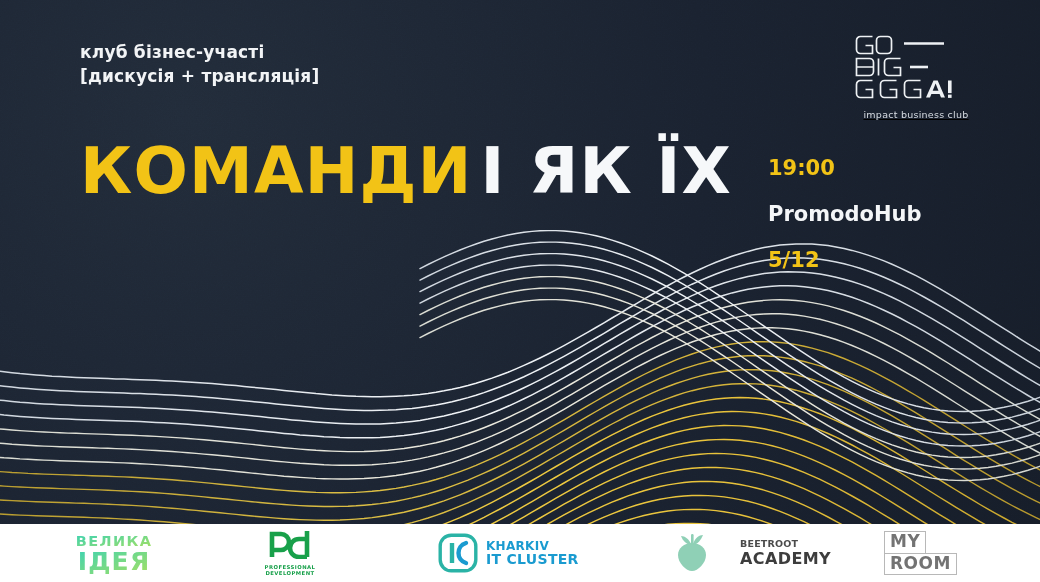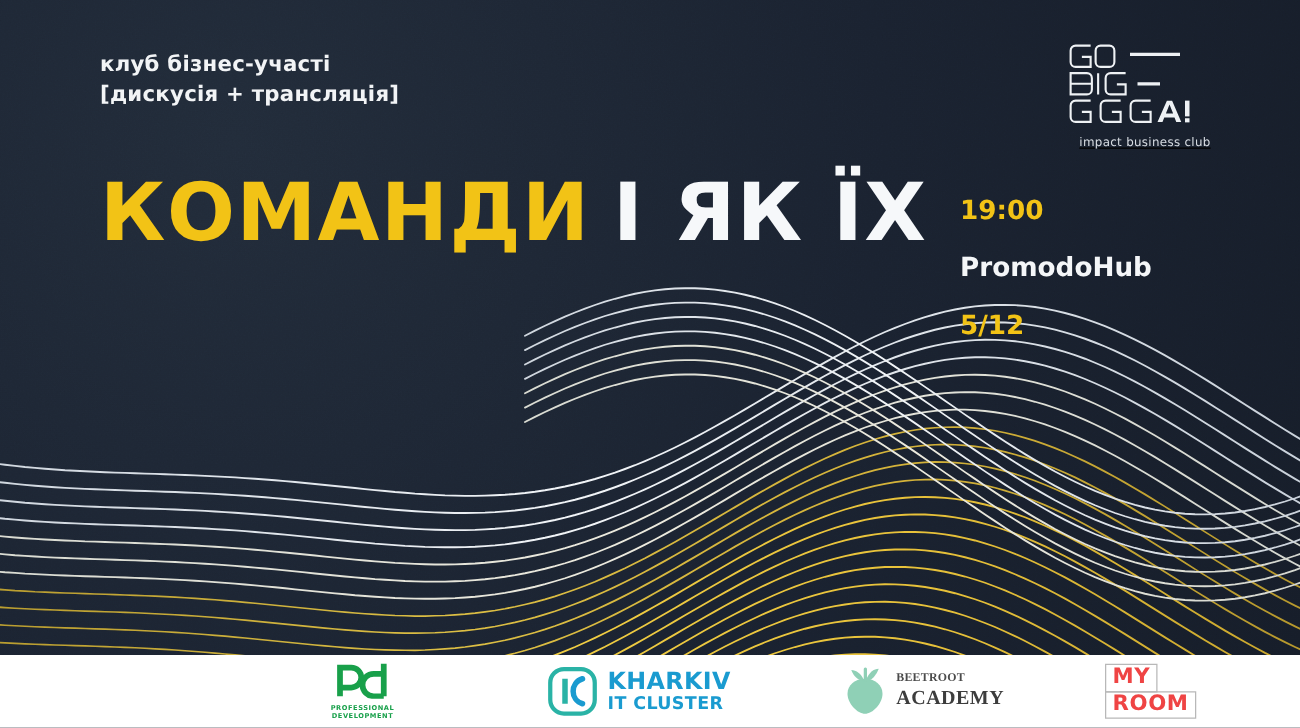--- a/index.html
+++ b/index.html
@@ -113,30 +113,30 @@
     display: flex;
     align-items: center;
   }
   .sp-1 { left: 66px; }
   .sp-2 { left: 262px; }
   .sp-3 { left: 438px; }
   .sp-4 { left: 672px; }
   .sp-5 { left: 884px; }
 
   .kh-text { margin-left: 8px; line-height: 1.03; }
-  .kh-l1 { color: #1a9bd0; font-size: 19px; font-weight: bold; letter-spacing: .3px; }
+  .kh-l1 { color: #1a9bd0; font-size: 12px; font-weight: bold; letter-spacing: .3px; }
   .kh-l2 { color: #1a9bd0; font-size: 14px; font-weight: bold; letter-spacing: .3px; }
 
-  .bt-text { margin-left: 1px; line-height: 1; font-family: Liberation Serif, serif; }
+  .bt-text { margin-left: 24px; line-height: 1; }
   .bt-l1 { color: #4b4b4b; font-size: 9.5px; font-weight: bold; letter-spacing: .2px; }
   .bt-l2 { color: #3d3d3d; font-size: 16px; font-weight: bold; letter-spacing: .4px; margin-top: 2px; }
 
   .myroom-box {
     border: 1px solid #b8b8b8;
-    color: #ef4444;
+    color: #737373;
     font-size: 17px;
     font-weight: bold;
     letter-spacing: .5px;
     padding: 1px 5px 2px 5px;
     display: inline-block;
     line-height: 1.04;
   }
   .myroom-wrap { line-height: 0; }
   .myroom-row2 { margin-top: -1px; }
 
@@ -226,21 +226,21 @@
           <path d="M420.0 314.6 L428.0 310.5 L436.0 306.6 L444.0 302.9 L452.0 299.3 L460.0 296.0 L468.0 292.9 L476.0 290.0 L484.0 287.3 L492.0 285.0 L500.0 282.9 L508.0 281.0 L516.0 279.5 L524.0 278.3 L532.0 277.4 L540.0 276.8 L548.0 276.6 L556.0 276.6 L564.0 277.0 L572.0 277.7 L580.0 278.8 L588.0 280.1 L596.0 281.8 L604.0 283.8 L612.0 286.1 L620.0 288.7 L628.0 291.6 L636.0 294.8 L644.0 298.3 L652.0 302.0 L660.0 306.0 L668.0 310.2 L676.0 314.6 L684.0 319.2 L692.0 324.0 L700.0 328.9 L708.0 334.0 L716.0 339.3 L724.0 344.6 L732.0 350.0 L740.0 355.5 L748.0 361.0 L756.0 366.6 L764.0 372.1 L772.0 377.7 L780.0 383.1 L788.0 388.6 L796.0 393.9 L804.0 399.2 L812.0 404.3 L820.0 409.3 L828.0 414.1 L836.0 418.7 L844.0 423.2 L852.0 427.4 L860.0 431.4 L868.0 435.2 L876.0 438.7 L884.0 441.9 L892.0 444.9 L900.0 447.5 L908.0 449.9 L916.0 452.0 L924.0 453.7 L932.0 455.1 L940.0 456.2 L948.0 457.0 L956.0 457.4 L964.0 457.5 L972.0 457.3 L980.0 456.8 L988.0 456.0 L996.0 454.8 L1004.0 453.3 L1012.0 451.6 L1020.0 449.5 L1028.0 447.2 L1036.0 444.6 L1044.0 441.7 L1052.0 438.6 L1060.0 435.3" stroke="url(#gPale)" stroke-width="1.45" fill="none"></path>
           <path d="M420.0 326.1 L428.0 322.0 L436.0 318.1 L444.0 314.4 L452.0 310.8 L460.0 307.5 L468.0 304.4 L476.0 301.5 L484.0 298.8 L492.0 296.5 L500.0 294.4 L508.0 292.5 L516.0 291.0 L524.0 289.8 L532.0 288.9 L540.0 288.3 L548.0 288.1 L556.0 288.1 L564.0 288.5 L572.0 289.2 L580.0 290.3 L588.0 291.6 L596.0 293.3 L604.0 295.3 L612.0 297.6 L620.0 300.2 L628.0 303.1 L636.0 306.3 L644.0 309.8 L652.0 313.5 L660.0 317.5 L668.0 321.7 L676.0 326.1 L684.0 330.7 L692.0 335.5 L700.0 340.4 L708.0 345.5 L716.0 350.8 L724.0 356.1 L732.0 361.5 L740.0 367.0 L748.0 372.5 L756.0 378.1 L764.0 383.6 L772.0 389.2 L780.0 394.6 L788.0 400.1 L796.0 405.4 L804.0 410.7 L812.0 415.8 L820.0 420.8 L828.0 425.6 L836.0 430.2 L844.0 434.7 L852.0 438.9 L860.0 442.9 L868.0 446.7 L876.0 450.2 L884.0 453.4 L892.0 456.4 L900.0 459.0 L908.0 461.4 L916.0 463.5 L924.0 465.2 L932.0 466.6 L940.0 467.7 L948.0 468.5 L956.0 468.9 L964.0 469.0 L972.0 468.8 L980.0 468.3 L988.0 467.5 L996.0 466.3 L1004.0 464.8 L1012.0 463.1 L1020.0 461.0 L1028.0 458.7 L1036.0 456.1 L1044.0 453.2 L1052.0 450.1 L1060.0 446.8" stroke="url(#gPale)" stroke-width="1.45" fill="none"></path>
           <path d="M420.0 337.6 L428.0 333.5 L436.0 329.6 L444.0 325.9 L452.0 322.3 L460.0 319.0 L468.0 315.9 L476.0 313.0 L484.0 310.3 L492.0 308.0 L500.0 305.9 L508.0 304.0 L516.0 302.5 L524.0 301.3 L532.0 300.4 L540.0 299.8 L548.0 299.6 L556.0 299.6 L564.0 300.0 L572.0 300.7 L580.0 301.8 L588.0 303.1 L596.0 304.8 L604.0 306.8 L612.0 309.1 L620.0 311.7 L628.0 314.6 L636.0 317.8 L644.0 321.3 L652.0 325.0 L660.0 329.0 L668.0 333.2 L676.0 337.6 L684.0 342.2 L692.0 347.0 L700.0 351.9 L708.0 357.0 L716.0 362.3 L724.0 367.6 L732.0 373.0 L740.0 378.5 L748.0 384.0 L756.0 389.6 L764.0 395.1 L772.0 400.7 L780.0 406.1 L788.0 411.6 L796.0 416.9 L804.0 422.2 L812.0 427.3 L820.0 432.3 L828.0 437.1 L836.0 441.7 L844.0 446.2 L852.0 450.4 L860.0 454.4 L868.0 458.2 L876.0 461.7 L884.0 464.9 L892.0 467.9 L900.0 470.5 L908.0 472.9 L916.0 475.0 L924.0 476.7 L932.0 478.1 L940.0 479.2 L948.0 480.0 L956.0 480.4 L964.0 480.5 L972.0 480.3 L980.0 479.8 L988.0 479.0 L996.0 477.8 L1004.0 476.3 L1012.0 474.6 L1020.0 472.5 L1028.0 470.2 L1036.0 467.6 L1044.0 464.7 L1052.0 461.6 L1060.0 458.3" stroke="url(#gPale)" stroke-width="1.45" fill="none"></path>
         </g>
     </svg>
 
     <div id="kicker"><span>клуб бізнес-участі</span>
 <span>[дискусія + трансляція]</span></div>
 
     <div id="headline">
-      <span class="ln"><span class="hl-yellow">КОМАНДИ</span><span class="hl-white" style="margin-left:18px">І ЯК ЇХ</span></span>
+      <span class="ln"><span class="hl-yellow">КОМАНДИ</span><span class="hl-white" style="margin-left:8px">І ЯК ЇХ</span></span>
     </div>
 
     <div id="brand">
       <svg width="130" height="68" viewBox="0 0 130 68" xmlns="http://www.w3.org/2000/svg">
         <g fill="none" stroke="#eef1f4" stroke-width="1.7">
 
           <path d="M20.5 4.5 H8.5 a4 4 0 0 0 -4 4 v9 a4 4 0 0 0 4 4 h12 v-8 h-7"></path>
           <rect x="24.5" y="4.5" width="15" height="17" rx="4"></rect>
           <line x1="52" y1="11.5" x2="92" y2="11.5" stroke-width="2.6"></line>
 
@@ -265,20 +265,32 @@
 
     <div id="meta">
       <span class="row meta-yellow">19:00</span>
       <span class="row meta-white">PromodoHub</span>
       <span class="row meta-yellow">5/12</span>
     </div>
   </div>
 
   <div id="footer">
 
+    <div class="sponsor sp-1">
+      <svg width="96" height="46" viewBox="0 0 96 46" xmlns="http://www.w3.org/2000/svg">
+        <defs>
+          <linearGradient id="vi" x1="0" y1="0" x2="1" y2="1">
+            <stop offset="0%" stop-color="#3ad2b5"></stop>
+            <stop offset="100%" stop-color="#a8e060"></stop>
+          </linearGradient>
+        </defs>
+        <text x="48" y="16" text-anchor="middle" fill="url(#vi)" font-family="DejaVu Sans, sans-serif" font-size="14.5" font-weight="bold" letter-spacing="1.4">ВЕЛИКА</text>
+        <text x="48" y="40" text-anchor="middle" fill="url(#vi)" font-family="DejaVu Sans, sans-serif" font-size="25" font-weight="bold" letter-spacing="1.2">ІДЕЯ</text>
+      </svg>
+    </div>
 
     <div class="sponsor sp-2">
       <div style="text-align:center">
         <svg width="56" height="30" viewBox="0 0 56 30" xmlns="http://www.w3.org/2000/svg">
           <g fill="none" stroke="#18a04a" stroke-width="4.6">
             <path d="M10 28 V5 h9 a8 8 0 0 1 0 16 h-9"></path>
             <path d="M45 2 V28"></path>
             <path d="M45 10 h-8 a9 9 0 0 0 0 18 h8"></path>
           </g>
         </svg>

